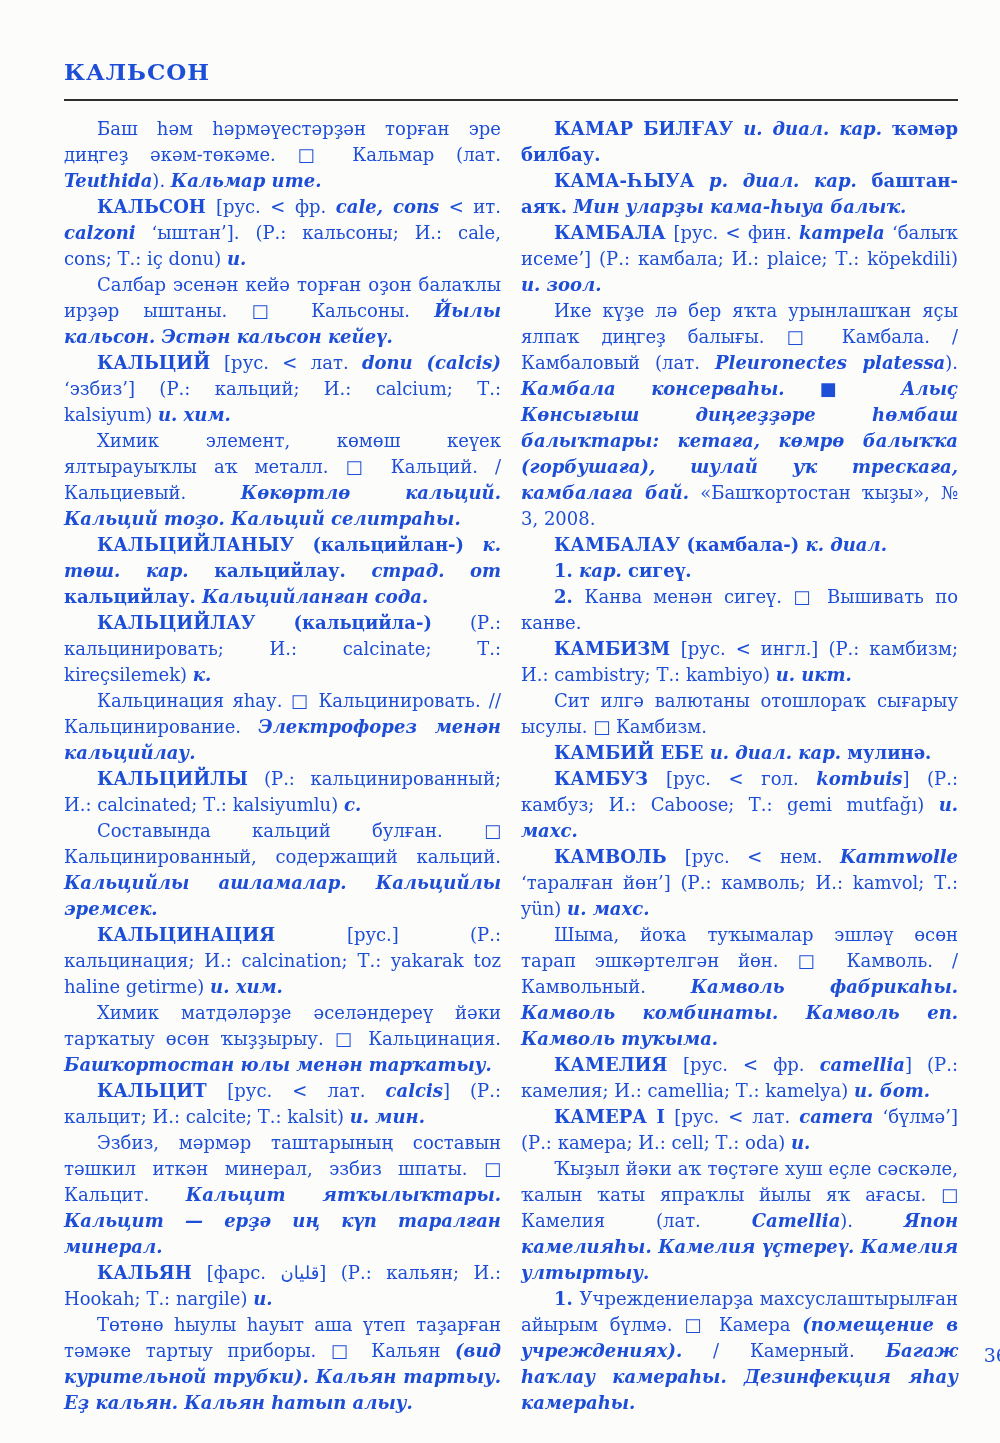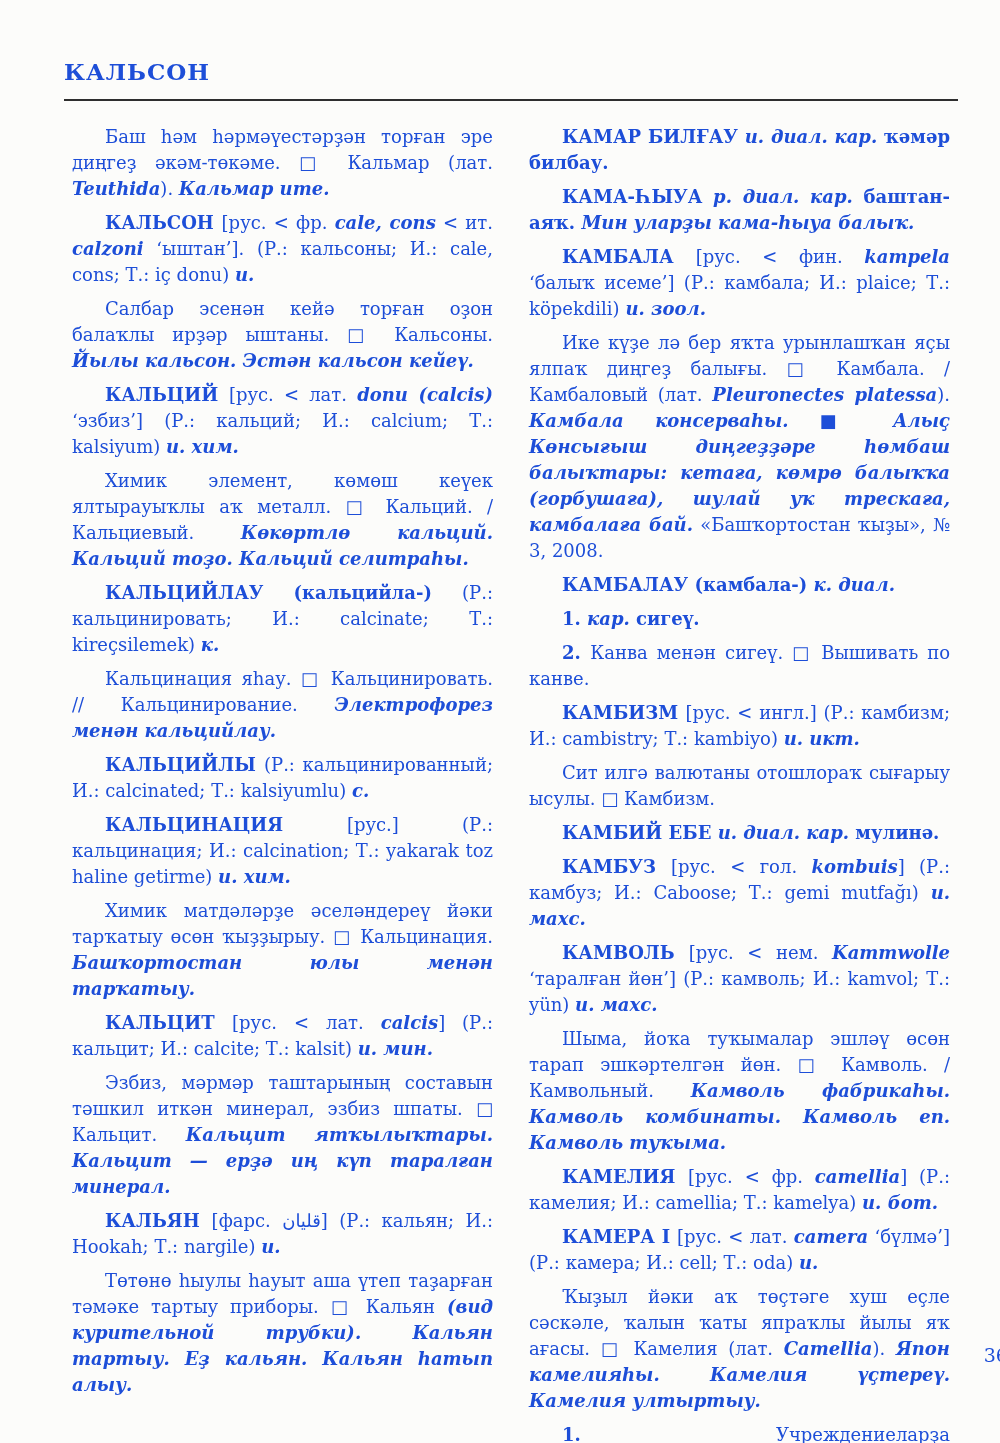--- a/index.html
+++ b/index.html
@@ -23,44 +23,46 @@
   }
   .columns{
     position:absolute;left:64px;right:62px;top:116px;
     display:flex;gap:20px;
   }
   .col{
     flex:1 1 0;min-width:0;
     text-align:justify;
     font-size:18px;line-height:26px;
   }
-  .para{margin:8px;text-indent:33px;}
+  .para{margin:0;text-indent:33px;}
   .b{font-weight:700;}
   .i{font-style:italic;font-weight:bold;}
   .page-number{
     position:absolute;left:0;right:0;top:1344px;
     text-align:right;font-size:19px;
   }
 </style>
 </head>
 <body>
 
 <div class="page">
   <div class="guide-word">КАЛЬСОН</div>
   <div class="head-rule"></div>
   <div class="columns">
     <div class="col">
         <p class="para"><span>Баш һәм һәрмәүестәрҙән торған эре диңгеҙ әкәм-төкәме. □ Кальмар (лат. </span><span class="i">Teuthida</span><span>). </span><span class="i">Кальмар ите.</span></p>
         <p class="para"><span class="b">КАЛЬСОН </span><span>[рус. &lt; фр. </span><span class="i">cale, cons</span><span> &lt; ит. </span><span class="i">calzoni</span><span> ‘ыштан’]. (Р.: кальсоны; И.: cale, cons; Т.: iç donu) </span><span class="i">и.</span></p>
         <p class="para"><span>Салбар эсенән кейә торған оҙон балаҡлы ирҙәр ыштаны. □ Кальсоны. </span><span class="i">Йылы кальсон. Эстән кальсон кейеү.</span></p>
         <p class="para"><span class="b">КАЛЬЦИЙ </span><span>[рус. &lt; лат. </span><span class="i">donu (calcis)</span><span> ‘эзбиз’] (Р.: кальций; И.: calcium; Т.: kalsiyum) </span><span class="i">и. хим.</span></p>
         <p class="para"><span>Химик элемент, көмөш кеүек ялтырауыҡлы аҡ металл. □ Кальций. / Кальциевый. </span><span class="i">Көкөртлө кальций. Кальций тоҙо. Кальций селитраһы.</span></p>
+        <p class="para"><span class="b">КАЛЬЦИЙЛАНЫУ (кальцийлан-) </span><span class="i">к. төш. кар. </span><span class="b">кальцийлау. </span><span class="i">страд. от </span><span class="b">кальцийлау. </span><span class="i">Кальцийланған сода.</span></p>
         <p class="para"><span class="b">КАЛЬЦИЙЛАУ (кальцийла-) </span><span>(Р.: кальцинировать; И.: calcinate; Т.: kireçsilemek) </span><span class="i">к.</span></p>
         <p class="para"><span>Кальцинация яһау. □ Кальцинировать. // Кальцинирование. </span><span class="i">Электрофорез менән кальцийлау.</span></p>
         <p class="para"><span class="b">КАЛЬЦИЙЛЫ </span><span>(Р.: кальцинированный; И.: calcinated; Т.: kalsiyumlu) </span><span class="i">с.</span></p>
+        <p class="para"><span>Составында кальций булған. □ Кальцинированный, содержащий кальций. </span><span class="i">Кальцийлы ашламалар. Кальцийлы эремсек.</span></p>
         <p class="para"><span class="b">КАЛЬЦИНАЦИЯ </span><span>[рус.] (Р.: кальцинация; И.: calcination; Т.: yakarak toz haline getirme) </span><span class="i">и. хим.</span></p>
         <p class="para"><span>Химик матдәләрҙе әселәндереү йәки тарҡатыу өсөн ҡыҙҙырыу. □ Кальцинация. </span><span class="i">Башҡортостан юлы менән тарҡатыу.</span></p>
         <p class="para"><span class="b">КАЛЬЦИТ </span><span>[рус. &lt; лат. </span><span class="i">calcis</span><span>] (Р.: кальцит; И.: calcite; Т.: kalsit) </span><span class="i">и. мин.</span></p>
         <p class="para"><span>Эзбиз, мәрмәр таштарының составын тәшкил иткән минерал, эзбиз шпаты. □ Кальцит. </span><span class="i">Кальцит ятҡылыҡтары. Кальцит — ерҙә иң күп таралған минерал.</span></p>
         <p class="para"><span class="b">КАЛЬЯН </span><span>[фарс. قليان] (Р.: кальян; И.: Hookah; Т.: nargile) </span><span class="i">и.</span></p>
         <p class="para"><span>Төтөнө һыулы һауыт аша үтеп таҙарған тәмәке тартыу приборы. □ Кальян </span><span class="i">(вид курительной трубки). Кальян тартыу. Еҙ кальян. Кальян һатып алыу.</span></p>
       </div>
     <div class="col">
         <p class="para"><span class="b">КАМАР БИЛҒАУ </span><span class="i">и. диал. кар. </span><span class="b">ҡәмәр билбау.</span></p>
         <p class="para"><span class="b">КАМА-ҺЫУА </span><span class="i">р. диал. кар. </span><span class="b">баштан-аяҡ. </span><span class="i">Мин уларҙы кама-һыуа балыҡ.</span></p>

